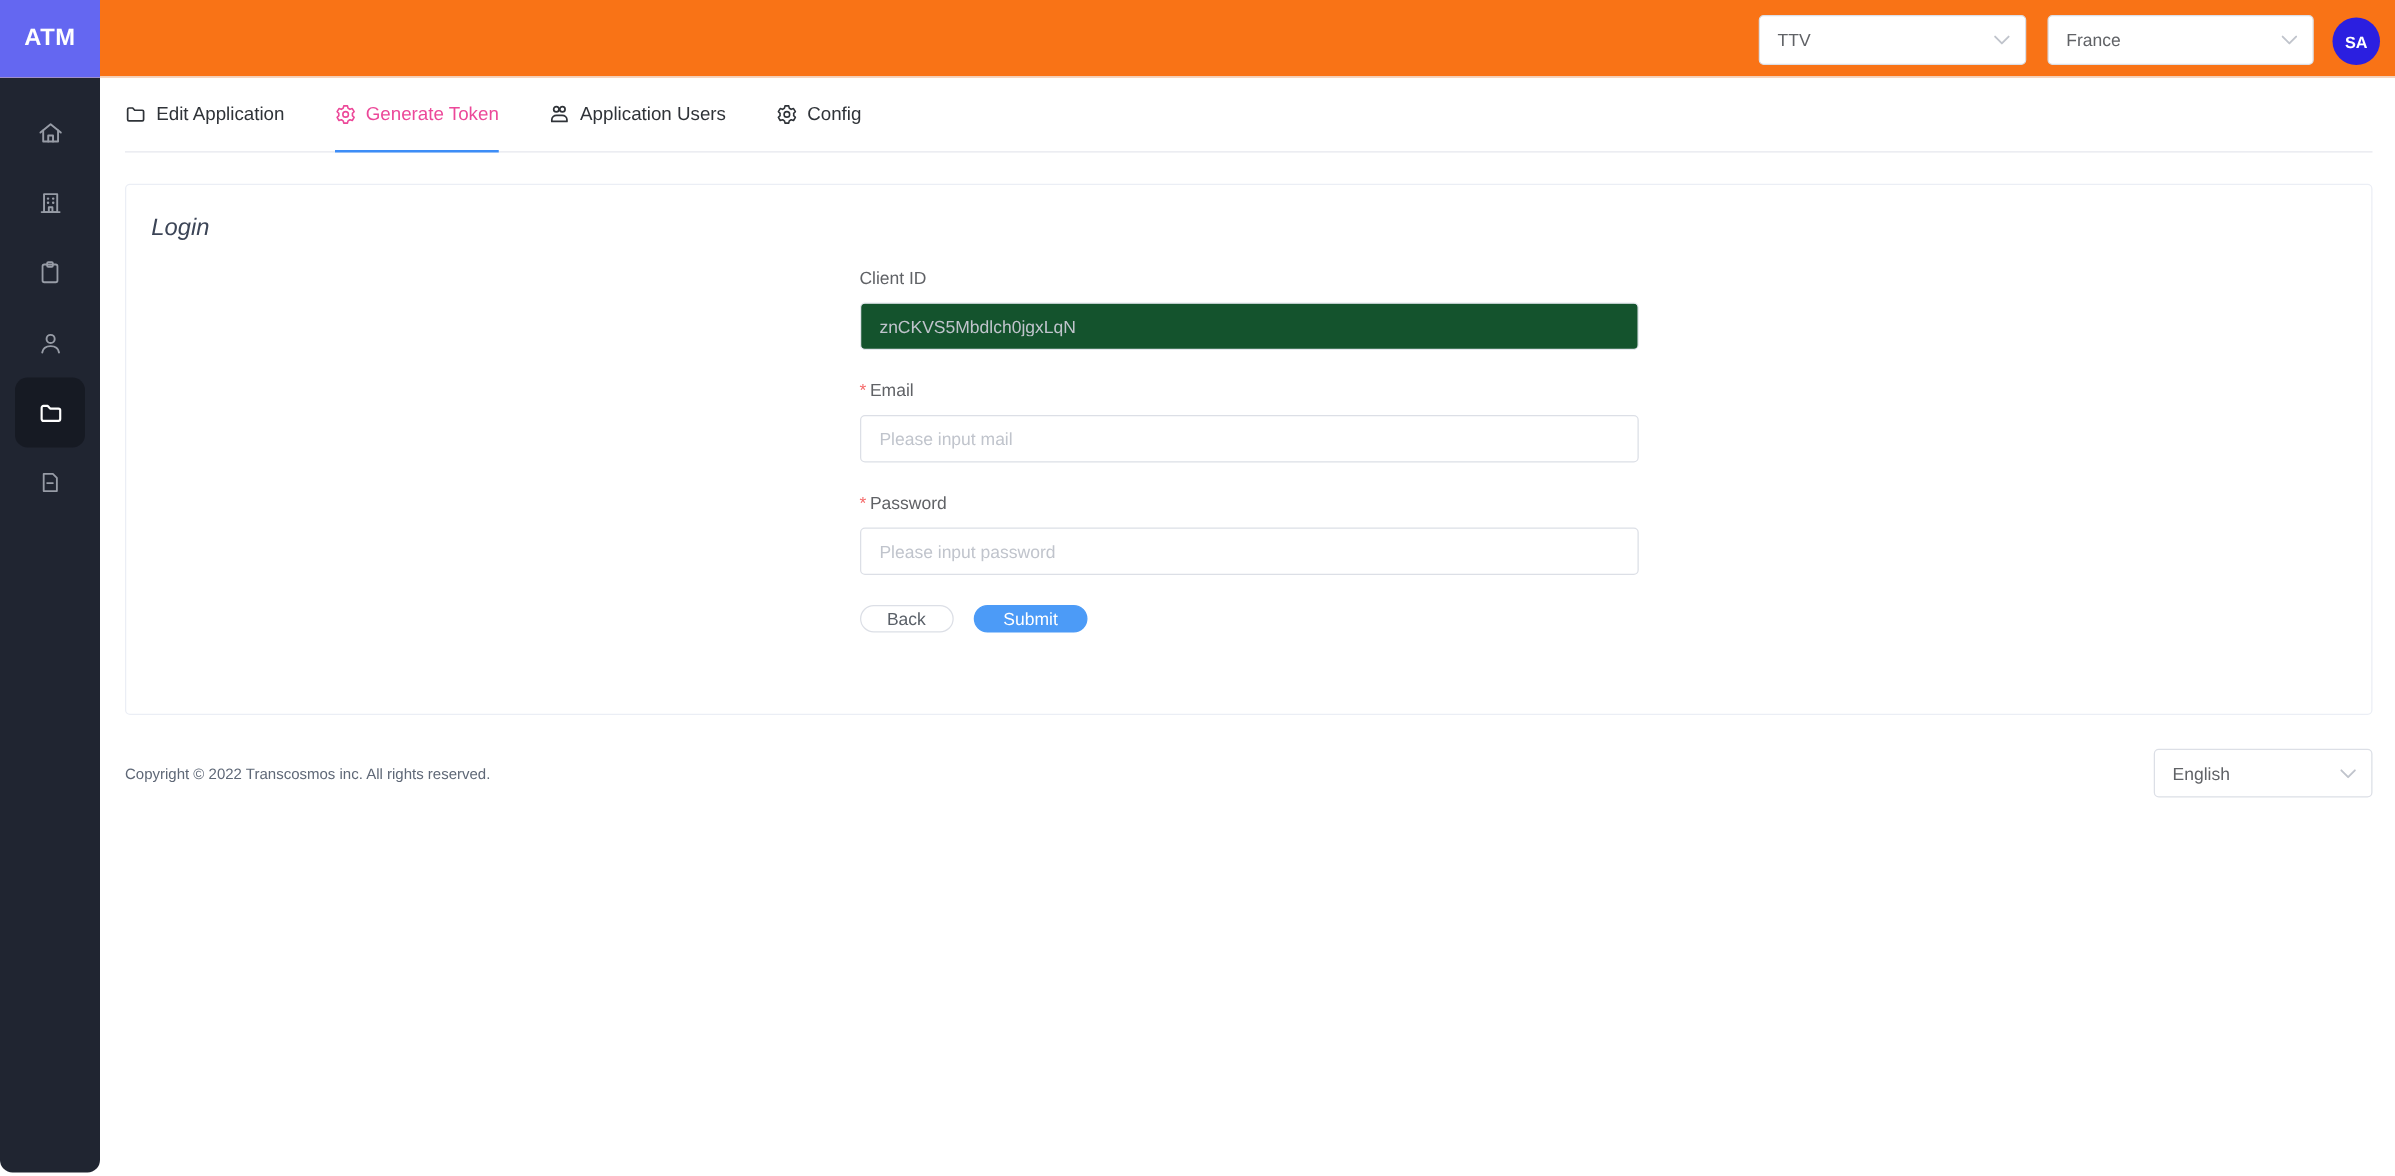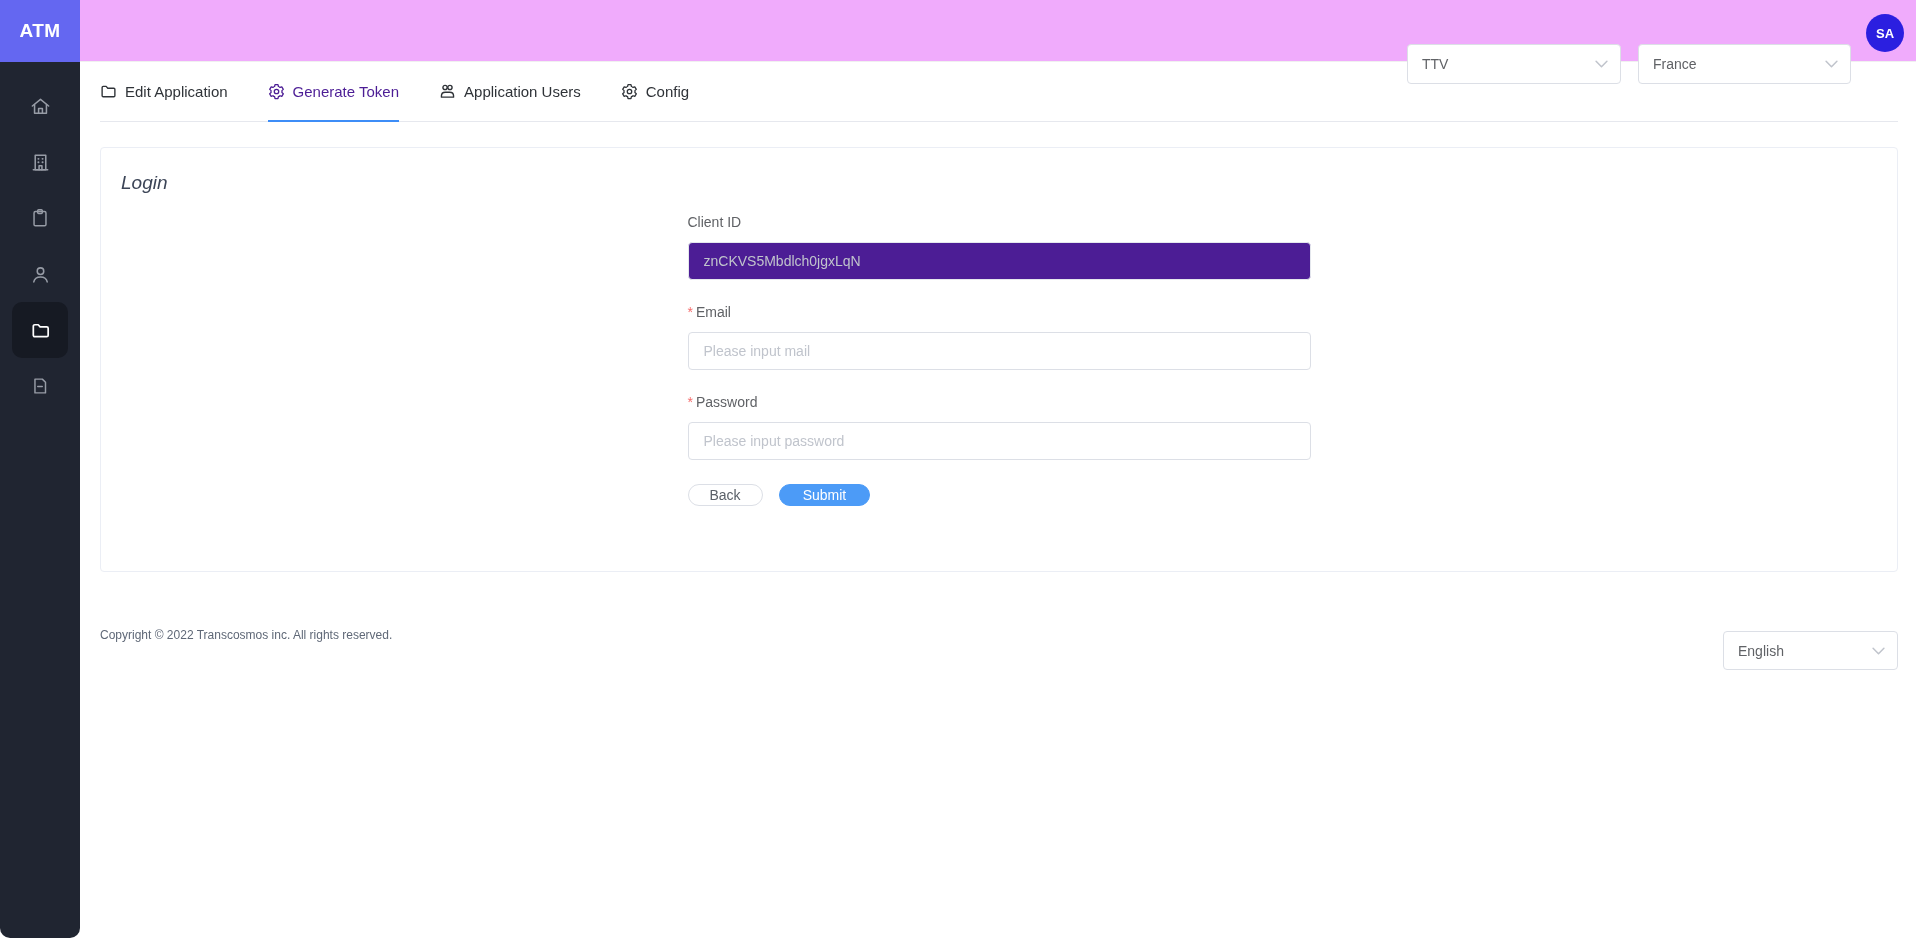--- a/index.html
+++ b/index.html
@@ -1,28 +1,28 @@
 <!DOCTYPE html>
 <html><head>
 <meta charset="utf-8">
 <style>
   * { margin:0; padding:0; box-sizing:border-box; }
   html,body { width:1916px; height:941px; background:#ffffff; overflow:hidden;
               font-family:"Liberation Sans", sans-serif; }
 
   
   .header { position:absolute; top:0; left:0; width:1916px; height:62px;
-            background:#f0abfc; border-bottom:1px solid #f0f0f0; z-index:5; }
+            background:#f97316; border-bottom:1px solid #f0f0f0; z-index:5; }
   .logo { position:absolute; top:0; left:0; width:80px; height:62px; background:#6467f1;
           color:#ffffff; font-size:19px; font-weight:bold; letter-spacing:.5px;
           display:flex; align-items:center; justify-content:center; }
   .select { position:absolute; top:12px; height:40px; background:#fff;
             border:1px solid #dcdfe6; border-radius:4px; display:flex; align-items:center;
             justify-content:space-between; padding:0 12px 0 14px; font-size:14px;
-            color:#606266; cursor:pointer;margin-top:32px; }
+            color:#606266; cursor:pointer; }
   .select .chev { display:flex; align-items:center; }
   .select-env     { left:1407px; width:214px; }
   .select-country { left:1638px; width:213px; }
   .avatar { position:absolute; top:14px; left:1866px; width:38px; height:38px;
             border-radius:50%; background:#2b1fe0; color:#fff; font-size:13px;
             font-weight:bold; display:flex; align-items:center; justify-content:center;
             cursor:pointer; }
 
   
   .sidebar { position:absolute; top:62px; left:0; width:80px; height:876px;
@@ -33,38 +33,38 @@
   .side-item.active { background:#161a23; color:#ffffff; }
   .side-item svg { display:block; }
 
   
   .main { position:absolute; top:62px; left:80px; width:1836px; }
 
   .tabs { height:60px; margin:0 18px 0 20px; border-bottom:1px solid #e6e8ee;
           display:flex; align-items:stretch; gap:40px; background:#fff; }
   .tab { display:flex; align-items:center; gap:8px; font-size:15px; color:#2f3338;
          position:relative; cursor:pointer; }
-  .tab.active { color:#4c1d95; }
+  .tab.active { color:#ec4899; }
   .tab.active::after { content:""; position:absolute; left:0; right:0; bottom:-1px;
                        height:2px; background:#3d8df7; }
   .tab .t-icon { display:flex; align-items:center; }
 
   .card { margin:25px 18px 0 20px; height:425px; background:#fff;
           border:1px solid #ebeef5; border-radius:4px; padding:24px 20px; }
   .card-title { font-size:19px; color:#3c4557;font-style:italic; }
 
   .login-form { width:623px; margin:20px auto 0 auto; }
   .form-item { margin-bottom:24px; }
   .form-label { display:block; font-size:14px; color:#606266; margin-bottom:12px; }
   .req { color:#f56c6c; margin-right:3px; }
   .inp { width:623px; height:38px; border:1px solid #dcdfe6; border-radius:4px;
          padding:0 15px; font-size:14px; color:#8b5cf6; background:#fff; outline:none;
          font-family:"Liberation Sans", sans-serif; }
   .inp::placeholder { color:#c0c4cc; }
-  .inp:disabled { background:#4c1d95; border-color:#e4e7ed; color:#c0c4cc;
+  .inp:disabled { background:#14532d; border-color:#e4e7ed; color:#c0c4cc;
                   cursor:not-allowed; -webkit-text-fill-color:#c0c4cc; }
   .btn-row { display:flex; gap:16px; margin-top:23px; }
   .btn { height:22px; border-radius:19px; font-size:14px; cursor:pointer;
          font-family:"Liberation Sans", sans-serif; }
   .btn-back { padding:0 21px; background:#fff; border:1px solid #dcdfe6; color:#5a6068; }
   .btn-submit { padding:0 23px; background:#4c9bf7; border:1px solid #4c9bf7; color:#fff; }
 
   .footer { margin:27px 18px 0 20px; display:flex; align-items:center;
             justify-content:space-between; }
   .copyright { font-size:12px; color:#5f6877; }

